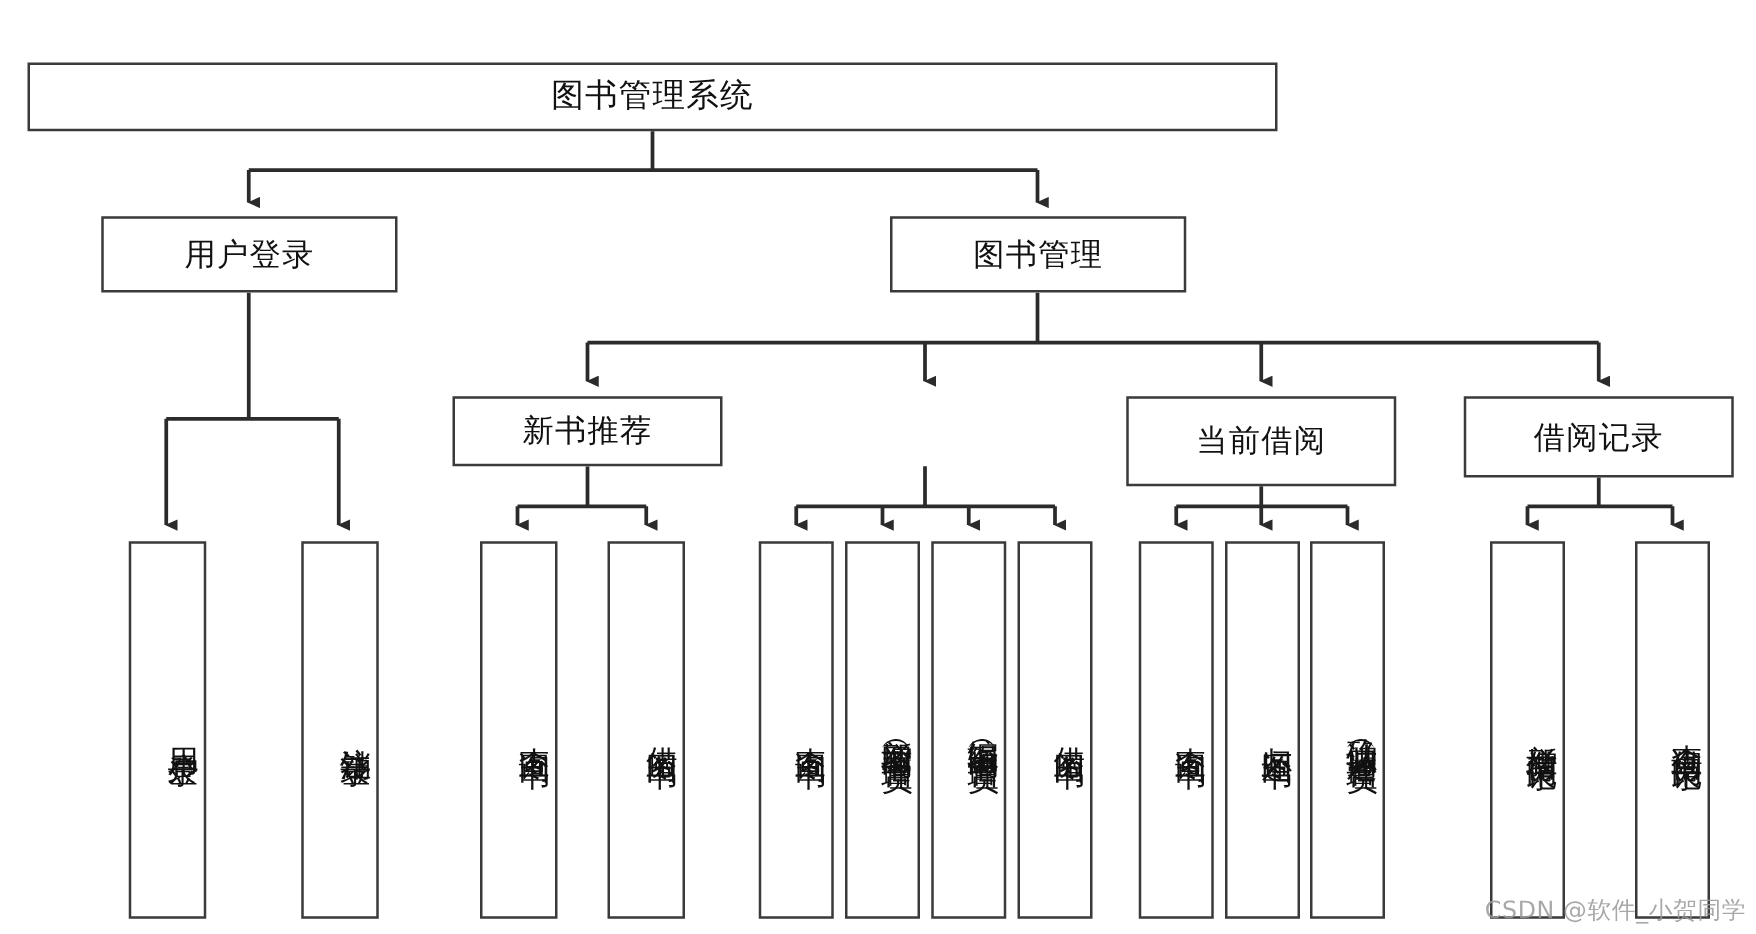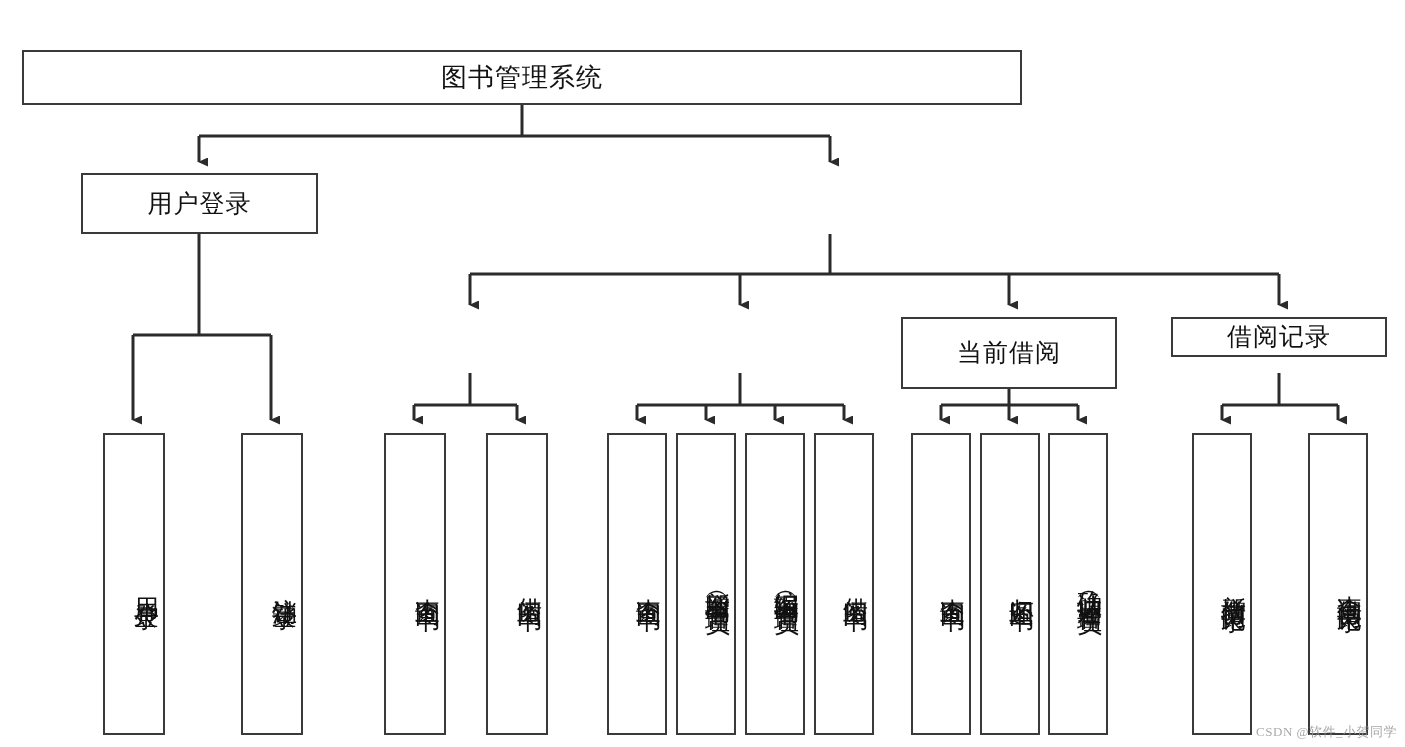--- a/index.html
+++ b/index.html
@@ -58,27 +58,26 @@
     display: block;
     white-space: nowrap;
   }
   .node.root {
     font-size: 26px;
   }
   #watermark {
     position: absolute;
     right: 8px;
     bottom: 6px;
-    font-size: 13px;
+    font-size: 19px;
     color: #9a9a9a;
     opacity: 0.85;
     z-index: 5;
     white-space: nowrap;
     letter-spacing: 0.5px;
-    font-family: Liberation Serif, serif;
   }
 </style>
 </head>
 <body>
 
 <div id="diagram-root">
 
   <svg class="connector-layer" viewBox="0 0 1405 747" xmlns="http://www.w3.org/2000/svg">
     <defs>
       <marker id="arrowhead" markerWidth="9" markerHeight="10" refX="4.5" refY="9" orient="auto" markerUnits="userSpaceOnUse">
@@ -132,25 +131,31 @@
     </g>
   </svg>
 
   <div class="node horizontal root" style="left:22px; top:13px; width:1000px; height:55px;margin-top:37px;">
     <span class="node-label">图书管理系统</span>
   </div>
 
   <div class="node horizontal" style="left:81px; top:173px; width:237px; height:61px;">
     <span class="node-label">用户登录</span>
   </div>
-
+  <div class="node horizontal" style="left:712px; top:173px; width:237px; height:61px;">
+    <span class="node-label">图书管理</span>
+  </div>
+
+  <div class="node horizontal" style="left:362px; top:317px; width:216px; height:56px;">
+    <span class="node-label">新书推荐</span>
+  </div>
   <div class="node horizontal" style="left:901px; top:317px; width:216px; height:72px;">
     <span class="node-label">当前借阅</span>
   </div>
-  <div class="node horizontal" style="left:1171px; top:317px; width:216px; height:40px;">
+  <div class="node horizontal" style="left:1171px; top:317px; width:216px; height:65px;">
     <span class="node-label">借阅记录</span>
   </div>
 
   <div class="node vertical" style="left:103px; top:433px; width:62px; height:302px;">
     <span class="node-label">用户登录</span>
   </div>
   <div class="node vertical" style="left:241px; top:433px; width:62px; height:302px;">
     <span class="node-label">注销登录</span>
   </div>
 

